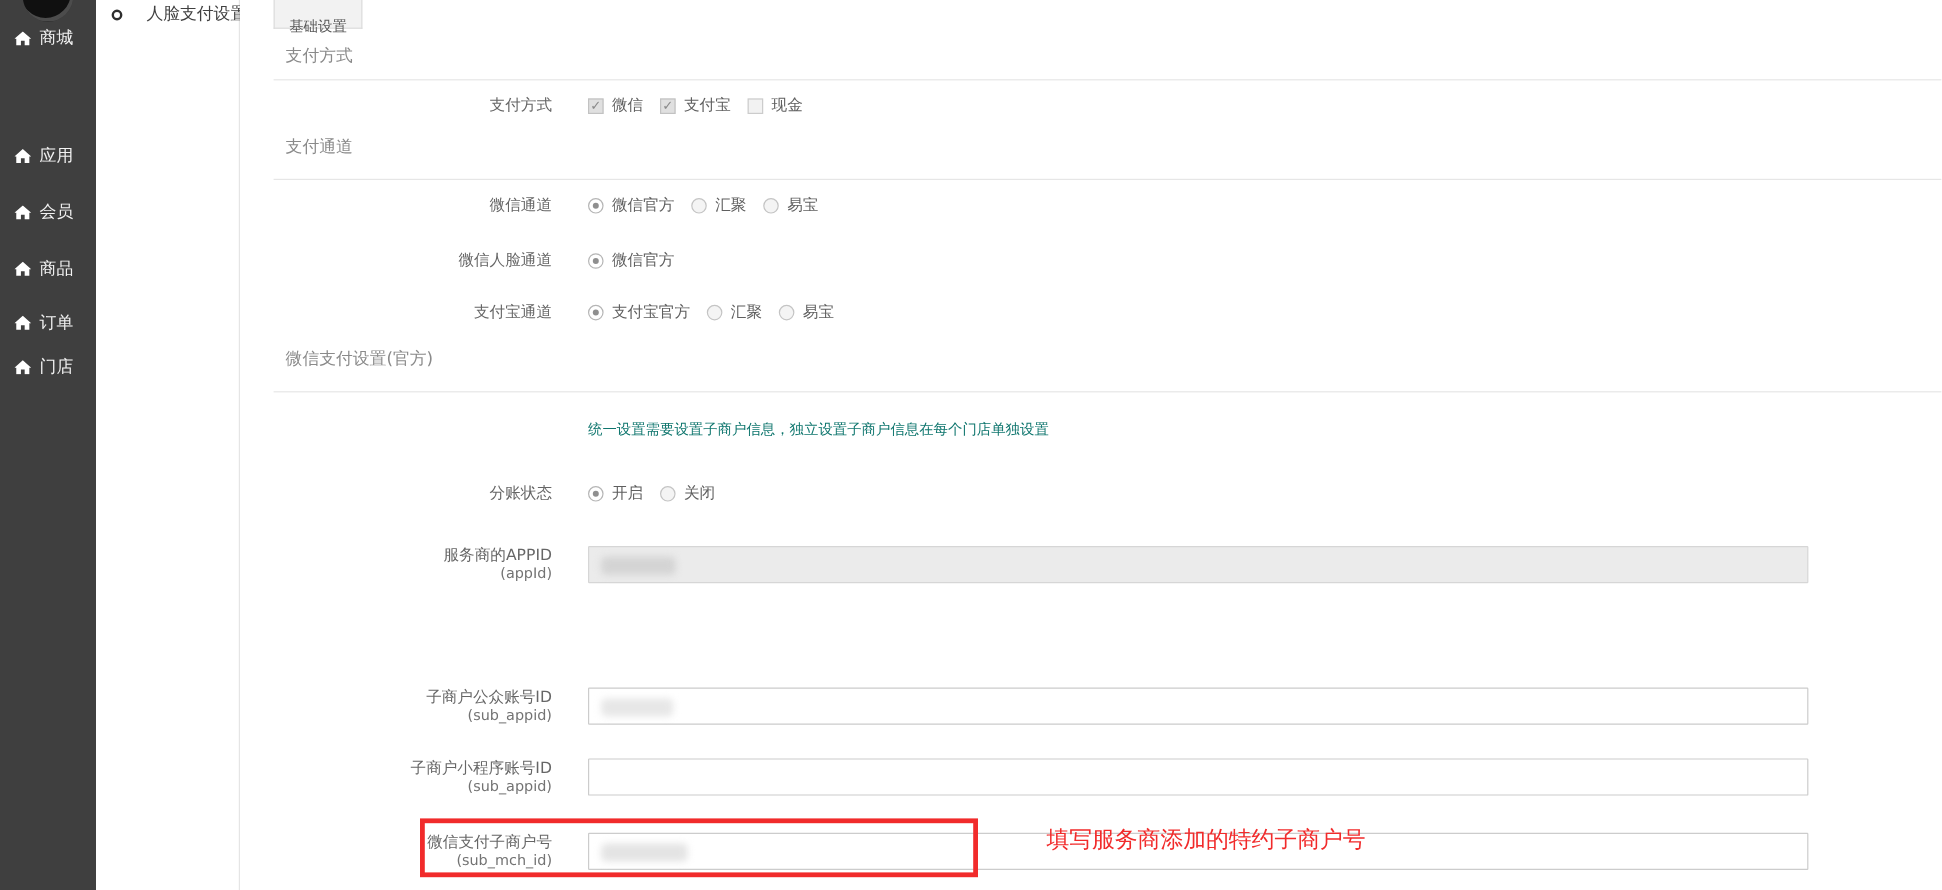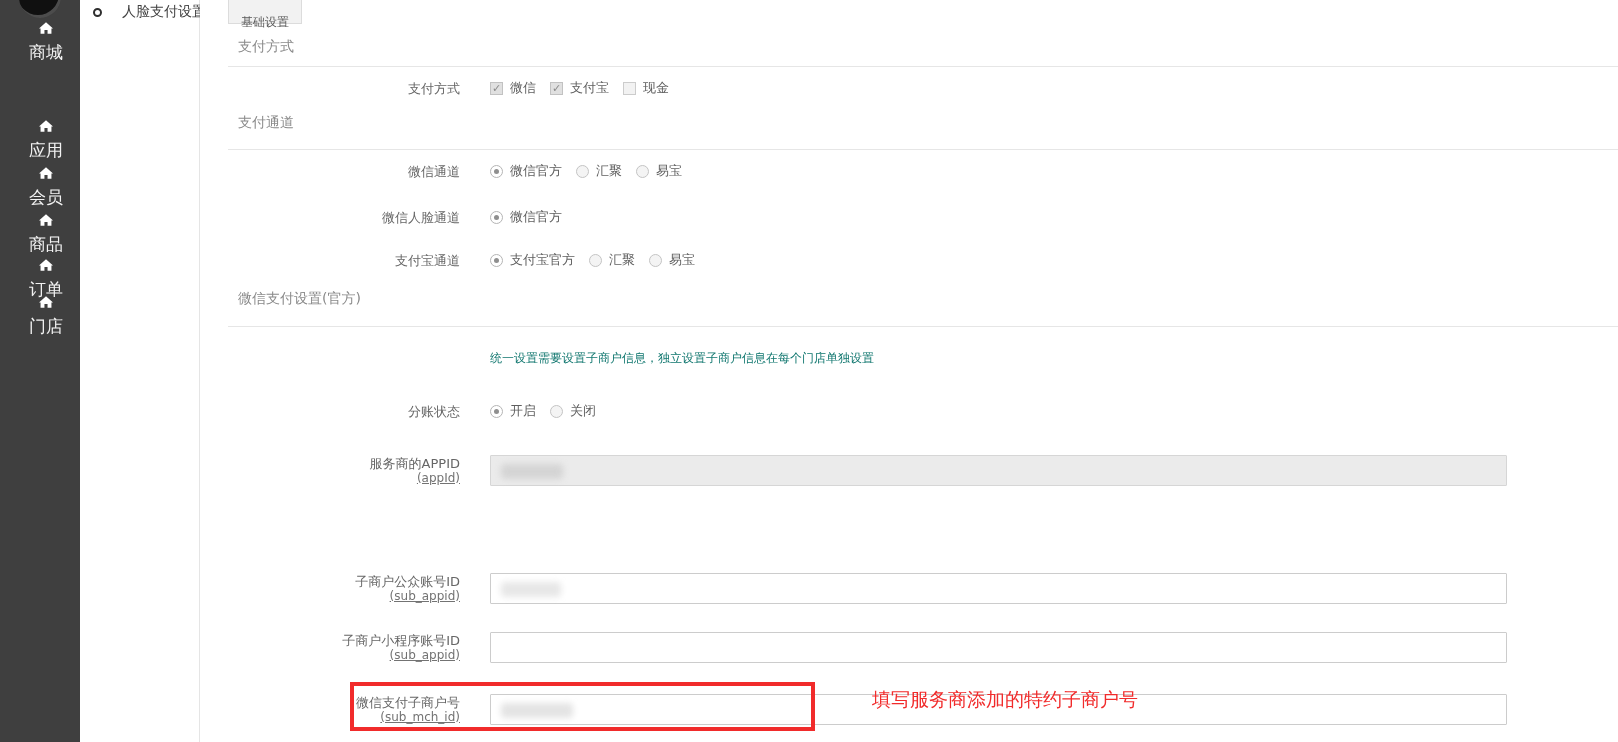--- a/index.html
+++ b/index.html
@@ -15,21 +15,21 @@
     position:absolute; left:0; top:0; width:80px; height:742px;
     background:var(--sidebar-bg,#3f3f3f);
   }
   .logo {
     position:absolute; left:19px; top:-24px; width:42px; height:42px;
     border-radius:50%; background:#101010; box-shadow:inset -2px -3px 0 rgba(255,255,255,.25);
   }
   .nav-item {
     position:absolute; left:0; width:80px; height:20px;
     display:flex; align-items:center; gap:7px; padding-left:12px;
-    color:#f2f2f2; font-size:17px; cursor:pointer; white-space:nowrap;flex-direction:column;
+    color:#f2f2f2; font-size:14px; cursor:pointer; white-space:nowrap;
   }
   .nav-item svg { width:14px; height:12px; flex:0 0 auto; }
 
   
   .subsidebar {
     position:absolute; left:80px; top:0; width:120px; height:742px;
     background:#fff; border-right:1px solid #e5e5e5;
   }
   .submenu-item {
     position:absolute; left:13px; top:3px; display:flex; align-items:center; gap:20px;
@@ -51,21 +51,21 @@
   }
 
   .section-title { position:absolute; left:38px; font-size:14px; color:#8a8a8a; white-space:nowrap; }
   .divider { position:absolute; left:28px; right:0; height:0; border-top:1px solid #e6e6e6; }
 
   .frow { position:absolute; left:0; right:0; display:flex; align-items:center; }
   .flabel {
     width:260px; text-align:right; font-size:13px; color:#666;
     line-height:15px; flex:0 0 auto; white-space:nowrap;
   }
-  .flabel .sub { font-size:12px; color:#737373; display:block;text-decoration:underline; }
+  .flabel .sub { font-size:12px; color:#737373; display:block; }
   .fctrl { margin-left:30px; display:flex; align-items:center; gap:14px; }
 
   .opt { display:flex; align-items:center; gap:7px; cursor:pointer; font-size:13px; color:#5f5f5f; white-space:nowrap; }
   .cb {
     width:13px; height:13px; border:1px solid #ccc; background:#f2f2f2;
     font-size:11px; line-height:11px; text-align:center; color:#8a8a8a;
     display:inline-flex; align-items:center; justify-content:center; flex:0 0 auto;
   }
   .cb.checked { background:#e0e0e0; border-color:#c2c2c2; }
   .radio {

